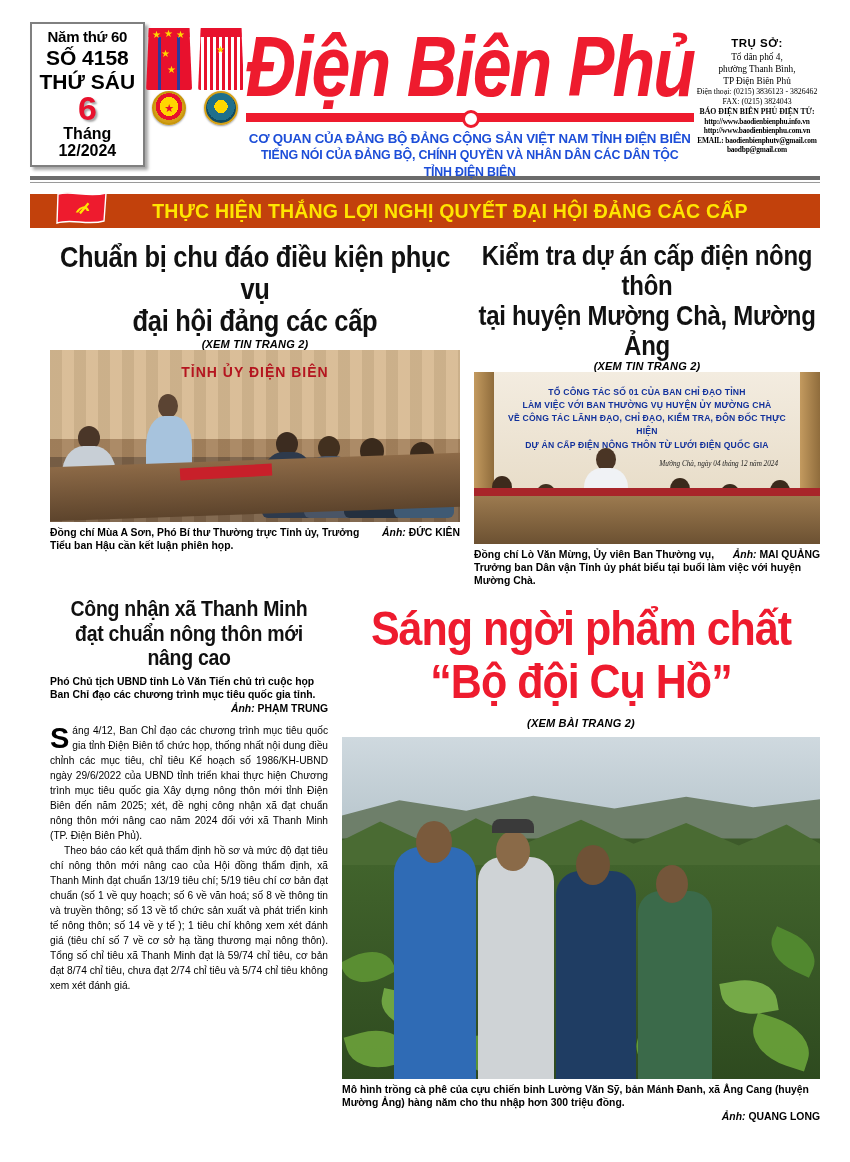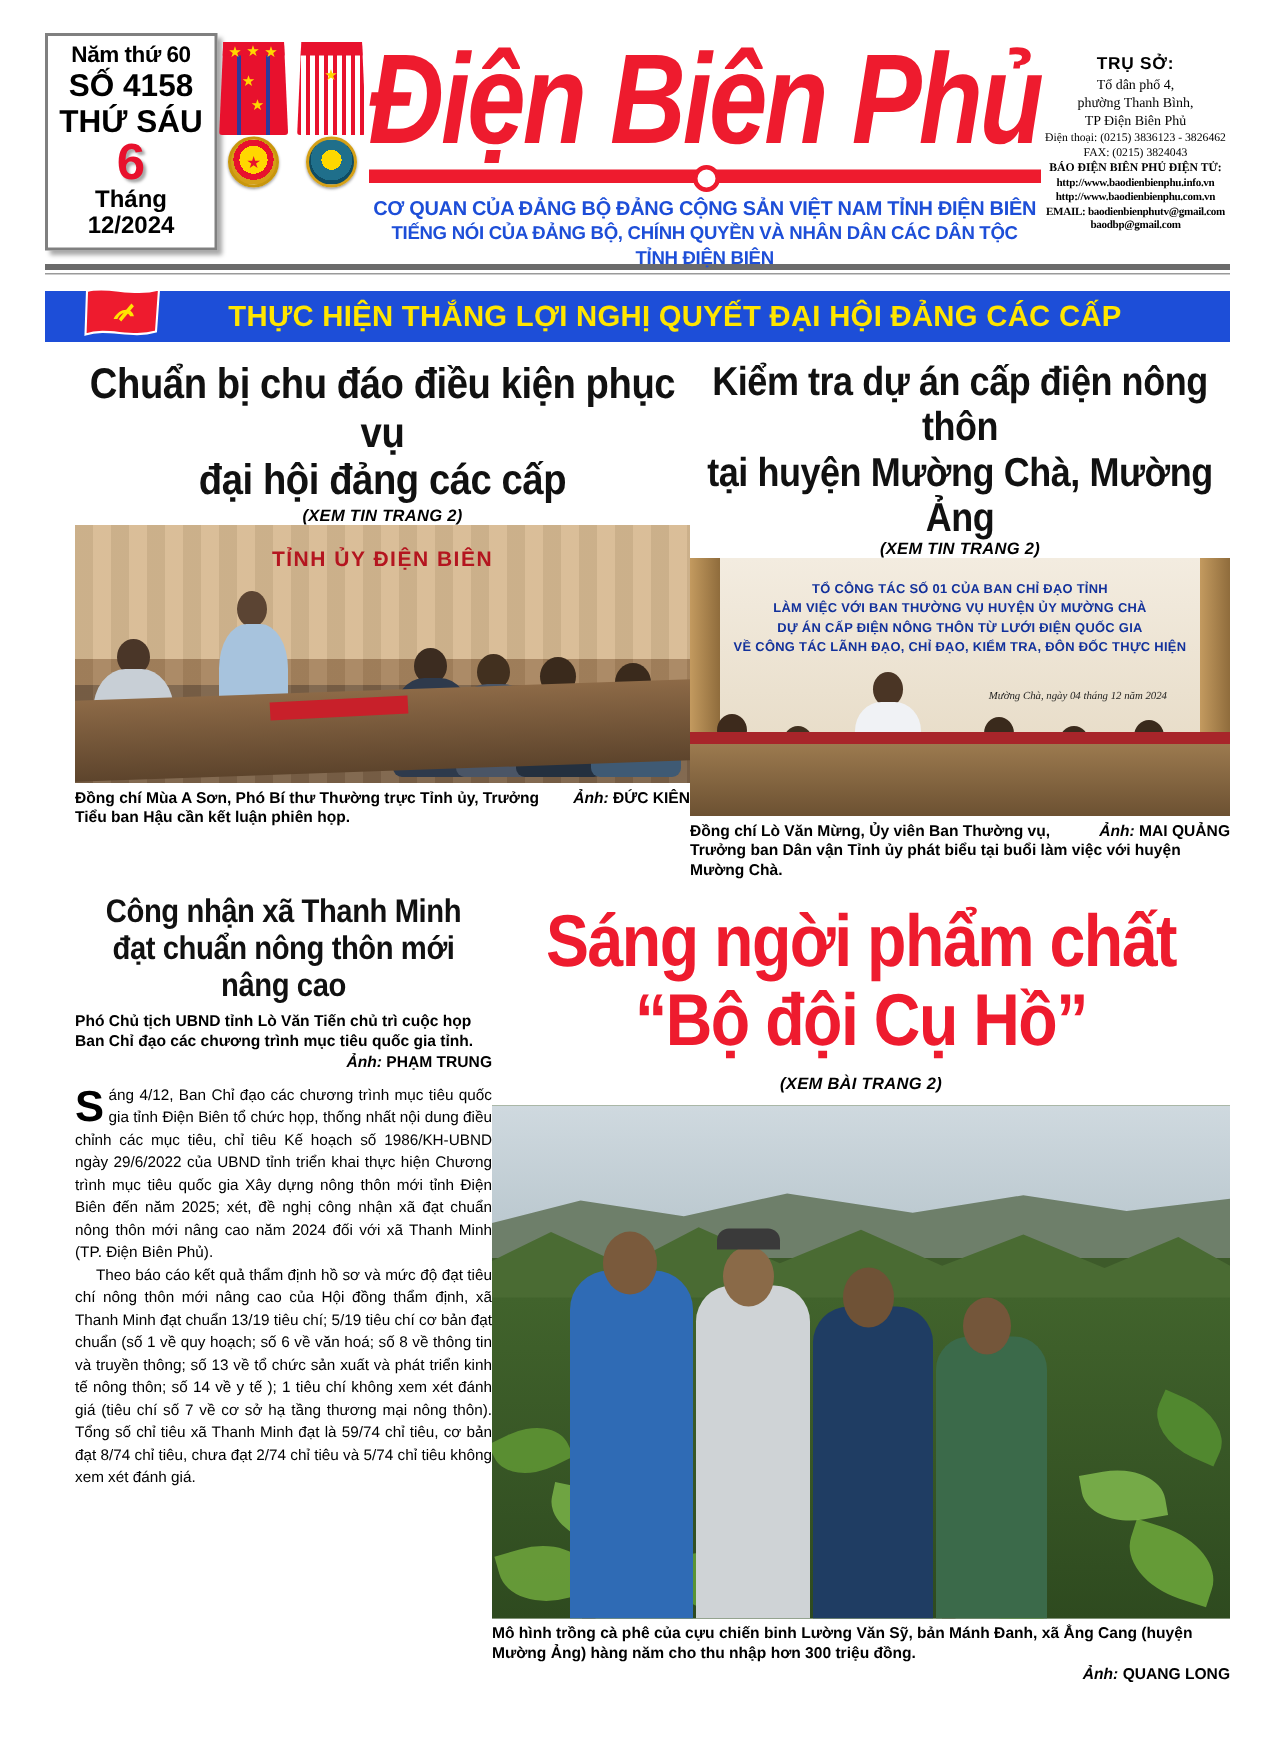--- a/index.html
+++ b/index.html
@@ -61,29 +61,29 @@
   .pubinfo .h{font-size:11.5px;font-weight:bold;font-family:"Liberation Sans",sans-serif;letter-spacing:.5px;}
   .pubinfo .addr{font-size:9.3px;line-height:1.3;}
   .pubinfo .ph{font-size:7.8px;}
   .pubinfo .bold{font-weight:bold;}
   .pubinfo .link{font-weight:bold;font-size:7.4px;letter-spacing:-.2px;}
 
   .thick-rule{height:4px;background:#6b6b6b;margin:6px 0 0;}
   .thin-rule{height:1px;background:#9a9a9a;margin-top:2px;}
 
   
-  .redbanner{margin-top:11px;height:34px;background:#1d4ed8;display:flex;align-items:center;position:relative;}
+  .redbanner{margin-top:11px;height:34px;background:#c2410c;display:flex;align-items:center;position:relative;}
   .flag{width:56px;height:34px;position:relative;flex:none;margin-left:24px;}
   .flag svg{position:absolute;left:0;top:-3px;}
   .redbanner .btxt{flex:1;text-align:center;color:#ffe500;font-weight:bold;font-size:19.5px;
      letter-spacing:.2px;padding-right:30px;white-space:nowrap;}
 
   
   .content{margin-top:13px;}
-  .row1{display:flex;padding-left:20px;}
+  .row1{display:flex;gap:14px;padding-left:20px;}
   .col-a{width:410px;}
   .col-b{flex:1;}
   .headline{
     text-align:center;font-weight:bold;color:#111;
     font-size:25.5px;line-height:1.12;letter-spacing:-.3px;
     transform:scaleY(1.12);transform-origin:center top;
   }
   .headline.small{font-size:24px;}
   .seemore{text-align:center;font-style:italic;font-weight:bold;font-size:11px;margin-top:11px;letter-spacing:.2px;}
 
@@ -268,22 +268,22 @@
         </div>
         <div class="seemore">(XEM TIN TRANG 2)</div>
         <figure>
           <div class="photo ph2">
             <div class="bd"></div>
             <div class="side" style="left:0;"></div>
             <div class="side" style="right:0;"></div>
             <div class="btext">
               <div>TỔ CÔNG TÁC SỐ 01 CỦA BAN CHỈ ĐẠO TỈNH</div>
               <div>LÀM VIỆC VỚI BAN THƯỜNG VỤ HUYỆN ỦY MƯỜNG CHÀ</div>
+              <div>VỀ CÔNG TÁC LÃNH ĐẠO, CHỈ ĐẠO, KIỂM TRA, ĐÔN ĐỐC THỰC HIỆN</div>
               <div>DỰ ÁN CẤP ĐIỆN NÔNG THÔN TỪ LƯỚI ĐIỆN QUỐC GIA</div>
-              <div>VỀ CÔNG TÁC LÃNH ĐẠO, CHỈ ĐẠO, KIỂM TRA, ĐÔN ĐỐC THỰC HIỆN</div>
             </div>
             <div class="dateline">Mường Chà, ngày 04 tháng 12 năm 2024</div>
             <div class="head" style="left:122px;top:76px;width:20px;height:23px;background:#4a3525;"></div>
             <div class="p" style="left:110px;top:96px;width:44px;height:48px;background:#f0f2f5;"></div>
             <div class="head" style="left:18px;top:104px;width:20px;height:22px;background:#3d2a1c;"></div>
             <div class="p" style="left:4px;top:124px;width:48px;height:36px;background:#2b3a4d;"></div>
             <div class="head" style="left:62px;top:112px;width:20px;height:22px;background:#40301f;"></div>
             <div class="p" style="left:48px;top:132px;width:48px;height:32px;background:#6f7c8c;"></div>
             <div class="head" style="left:196px;top:106px;width:20px;height:22px;background:#3a2a1c;"></div>
             <div class="p" style="left:182px;top:126px;width:48px;height:36px;background:#35425a;"></div>

